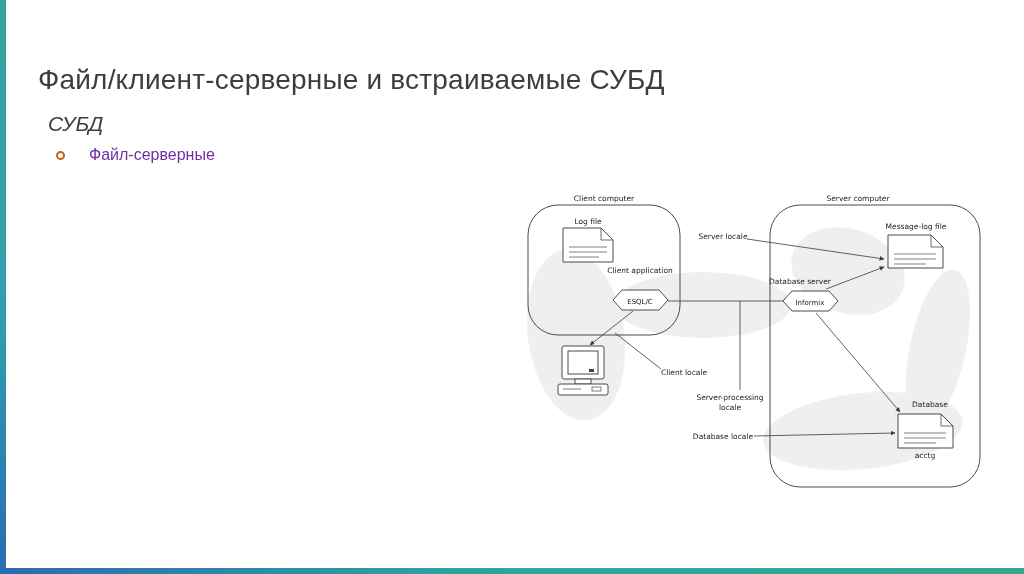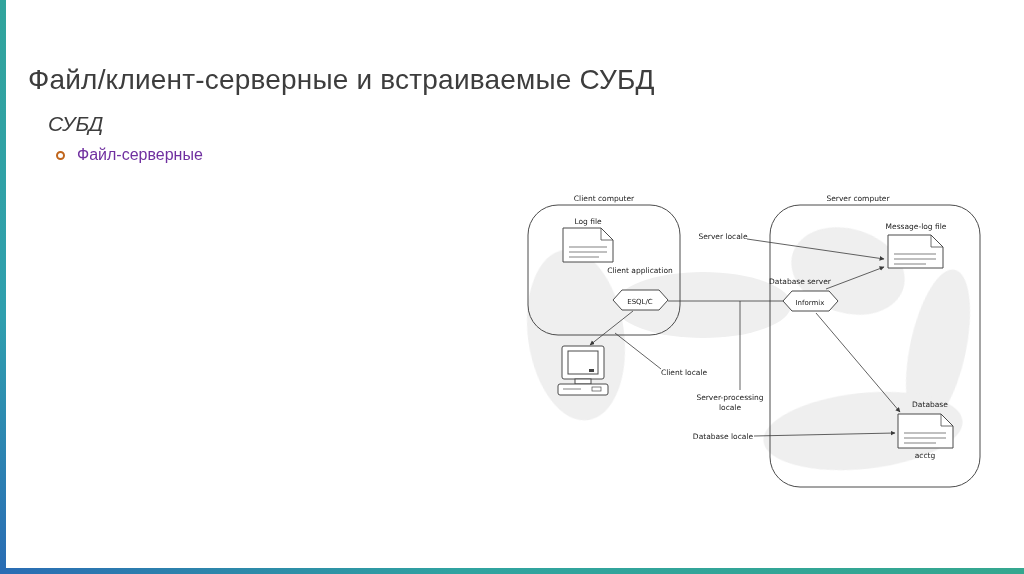--- a/index.html
+++ b/index.html
@@ -9,28 +9,28 @@
   }
   .edge-left {
     position:absolute; left:0; top:0; width:6px; height:574px;
     background:linear-gradient(to bottom, #31a49c 0%, #2f9fae 55%, #2a6cb4 100%);
   }
   .edge-bottom {
     position:absolute; left:0; bottom:0; width:1024px; height:6px;
     background:linear-gradient(to right, #2a6cb4 0%, #30a3a0 45%, #35a78f 100%);
   }
   .title {
-    position:absolute; left:28px; top:64px; font-size:28px; color:#3d3d3d;
+    position:absolute; left:38px; top:64px; font-size:28px; color:#3d3d3d;
     letter-spacing:0.2px;
   }
   .subtitle {
     position:absolute; left:48px; top:112px; font-size:21px; color:#3d3d3d;font-style:italic;
   }
   .bullet-row {
-    position:absolute; left:56px; top:146px; display:flex; align-items:center; gap:12px;
+    position:absolute; left:56px; top:146px; display:flex; align-items:center; gap:24px;
   }
   .bullet-marker {
     width:9px; height:9px; border:2px solid #c0651c; border-radius:50%;
     box-sizing:border-box; background:#fff;
   }
   .bullet-text { font-size:16px; color:#7030a0; }
   .diagram-wrap { position:absolute; left:518px; top:183px; width:470px; height:310px; }
   .dtext {
     font-family:"DejaVu Sans", sans-serif; font-size:7.5px; fill:#1a1a1a;
   }

